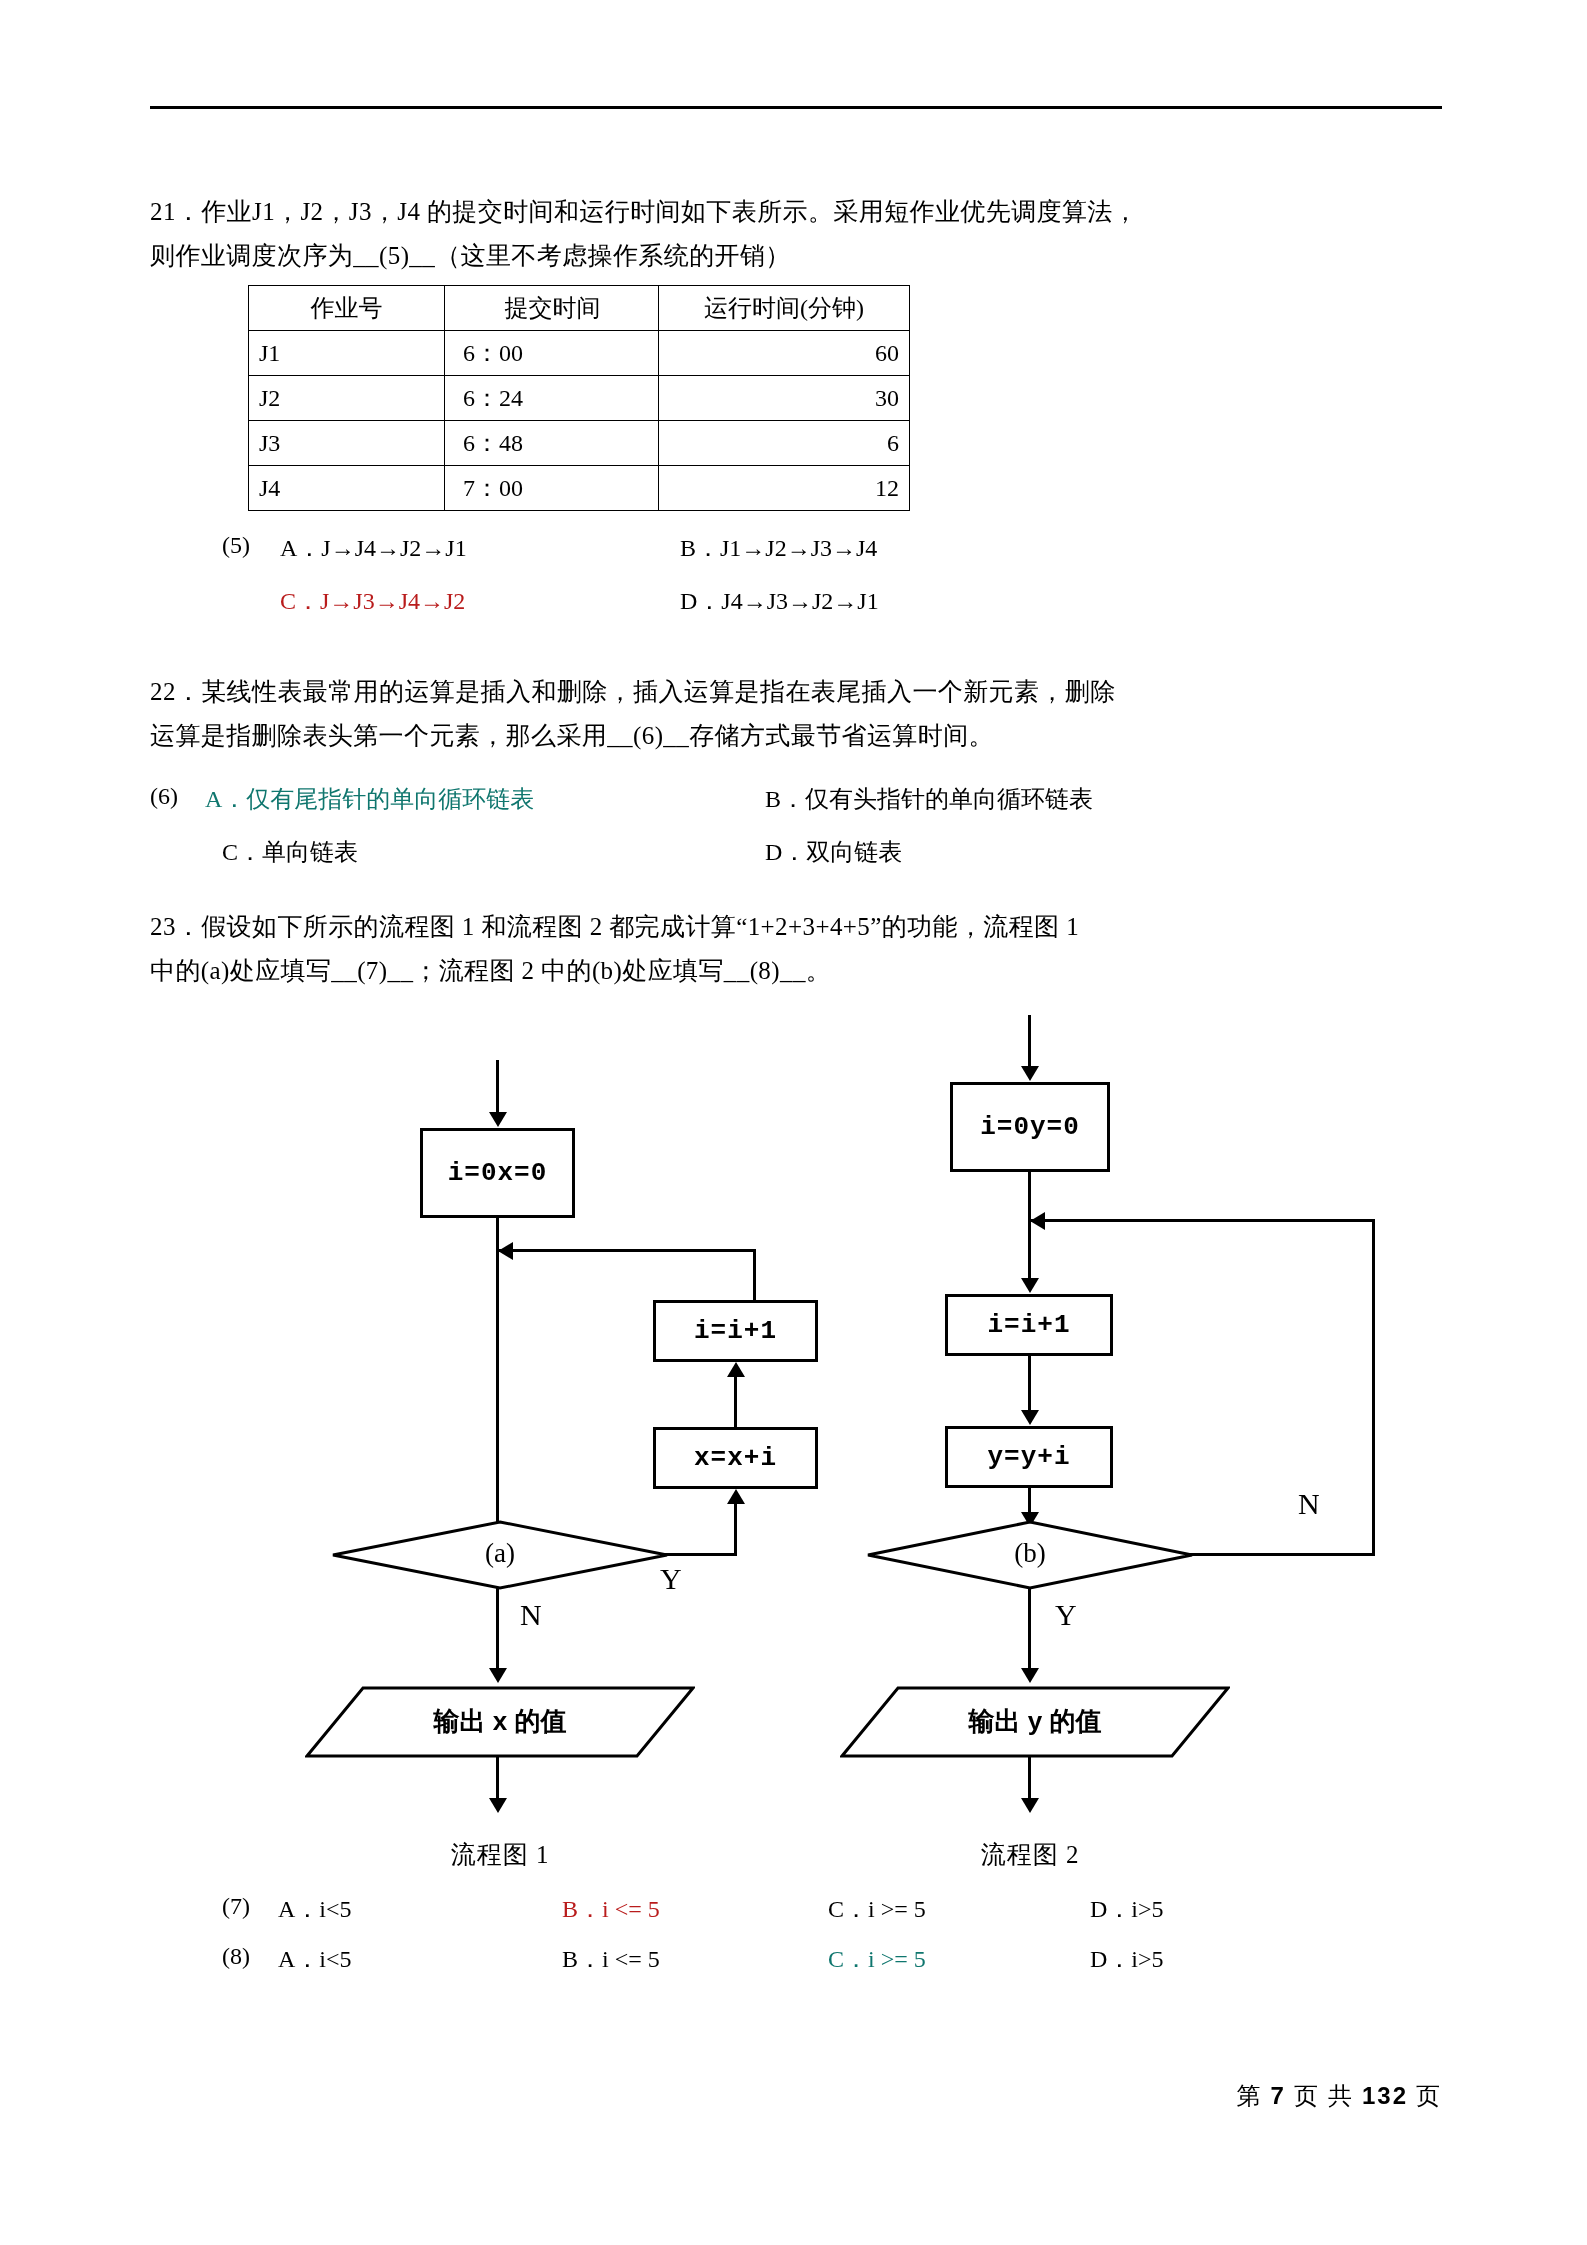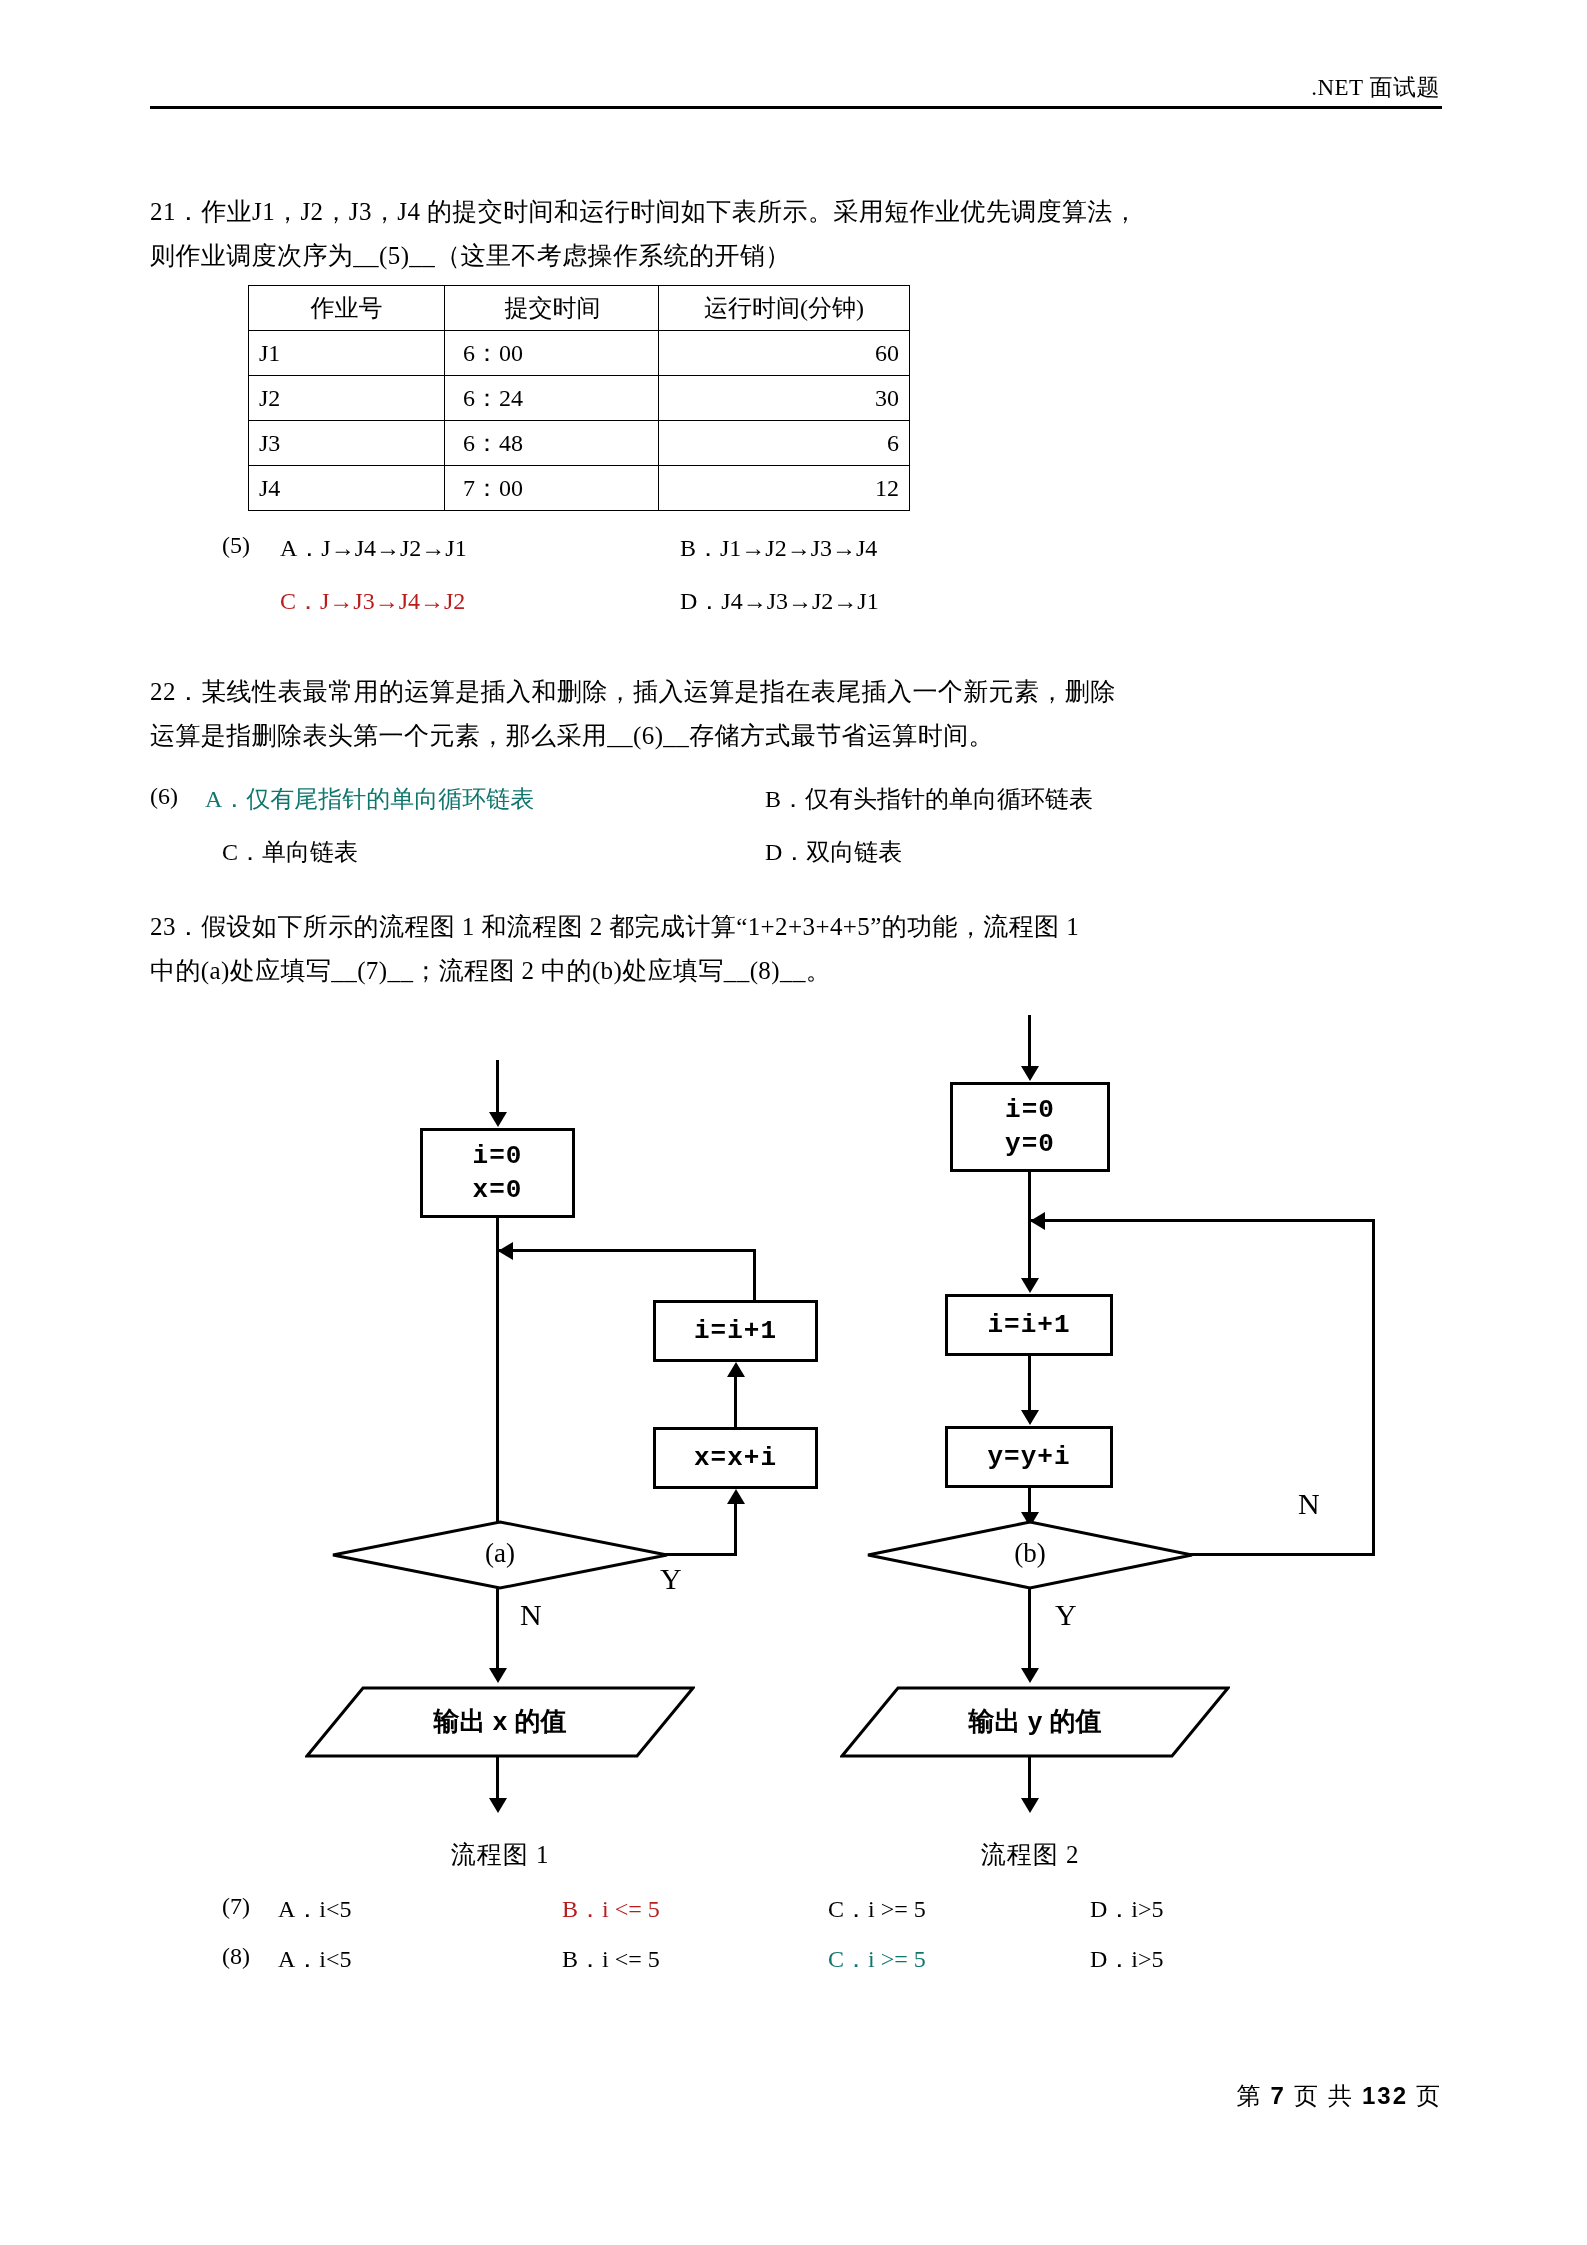--- a/index.html
+++ b/index.html
@@ -76,21 +76,21 @@
   table.jobtable th.h2 { width: 230px; }
 
   
   .flow { position: absolute; }
   .fbox {
     position: absolute;
     border: 3px solid #000;
     background: #fff;
     box-sizing: border-box;
     display: flex;
-    flex-direction: column;
+    flex-direction: row;
     align-items: center;
     justify-content: center;
     font-family: "Liberation Mono", "DejaVu Sans Mono", monospace;
     font-weight: bold;
     font-size: 26px;
     line-height: 34px;
     letter-spacing: 1px;
   }
   .fdiamond {
     position: absolute;
@@ -146,21 +146,20 @@
     font-size: 24px;
     letter-spacing: 2px;
   }
   .footer b { font-family: "Liberation Sans", "DejaVu Sans", sans-serif; }
 </style>
 </head>
 <body>
 
 <div class="page">
 
-  <div class="header">.NET 面试题</div>
   <div class="header-rule"></div>
 
   <div class="qblock" style="left:150px; top:190px; width:1300px;">
     <div class="qline">21．作业J1，J2，J3，J4 的提交时间和运行时间如下表所示。采用短作业优先调度算法，</div>
     <div class="qline">则作业调度次序为__(5)__（这里不考虑操作系统的开销）</div>
   </div>
 
   <table class="jobtable">
     <tbody>
         <tr>

